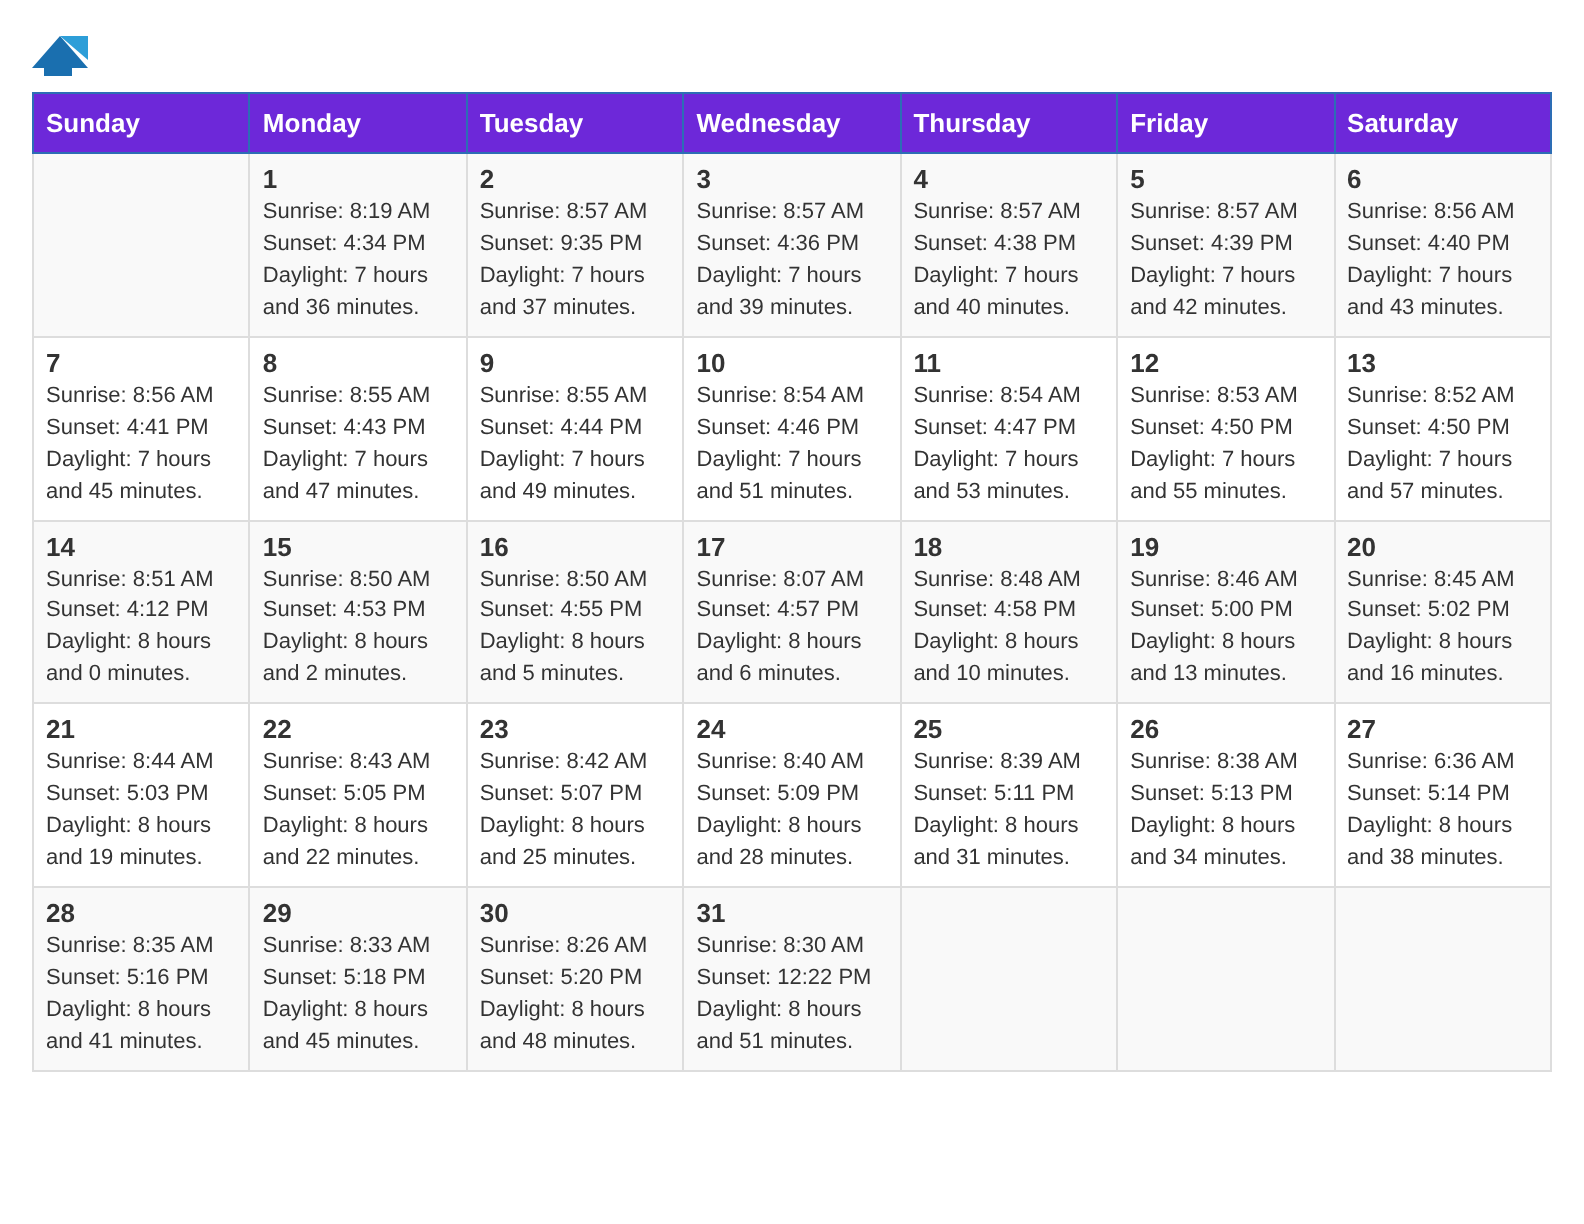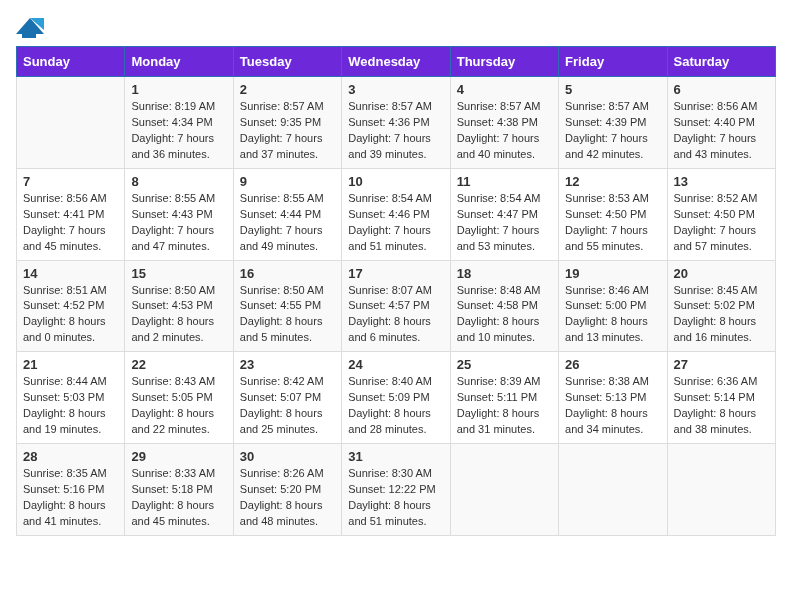--- a/index.html
+++ b/index.html
@@ -207,21 +207,21 @@
             <div>Sunset: 4:50 PM</div>
             <div>Daylight: 7 hours and 57 minutes.</div>
           </div>
         </td>
       </tr>
       <tr>
         <td>
           <span class="day-num">14</span>
           <div class="day-detail">
             <div>Sunrise: 8:51 AM</div>
-            <div>Sunset: 4:52 PM</div>
+            <div>Sunset: 4:12 PM</div>
             <div>Daylight: 8 hours and 0 minutes.</div>
           </div>
         </td>
         <td>
           <span class="day-num">15</span>
           <div class="day-detail">
             <div>Sunrise: 8:50 AM</div>
             <div>Sunset: 4:53 PM</div>
             <div>Daylight: 8 hours and 2 minutes.</div>
           </div>

